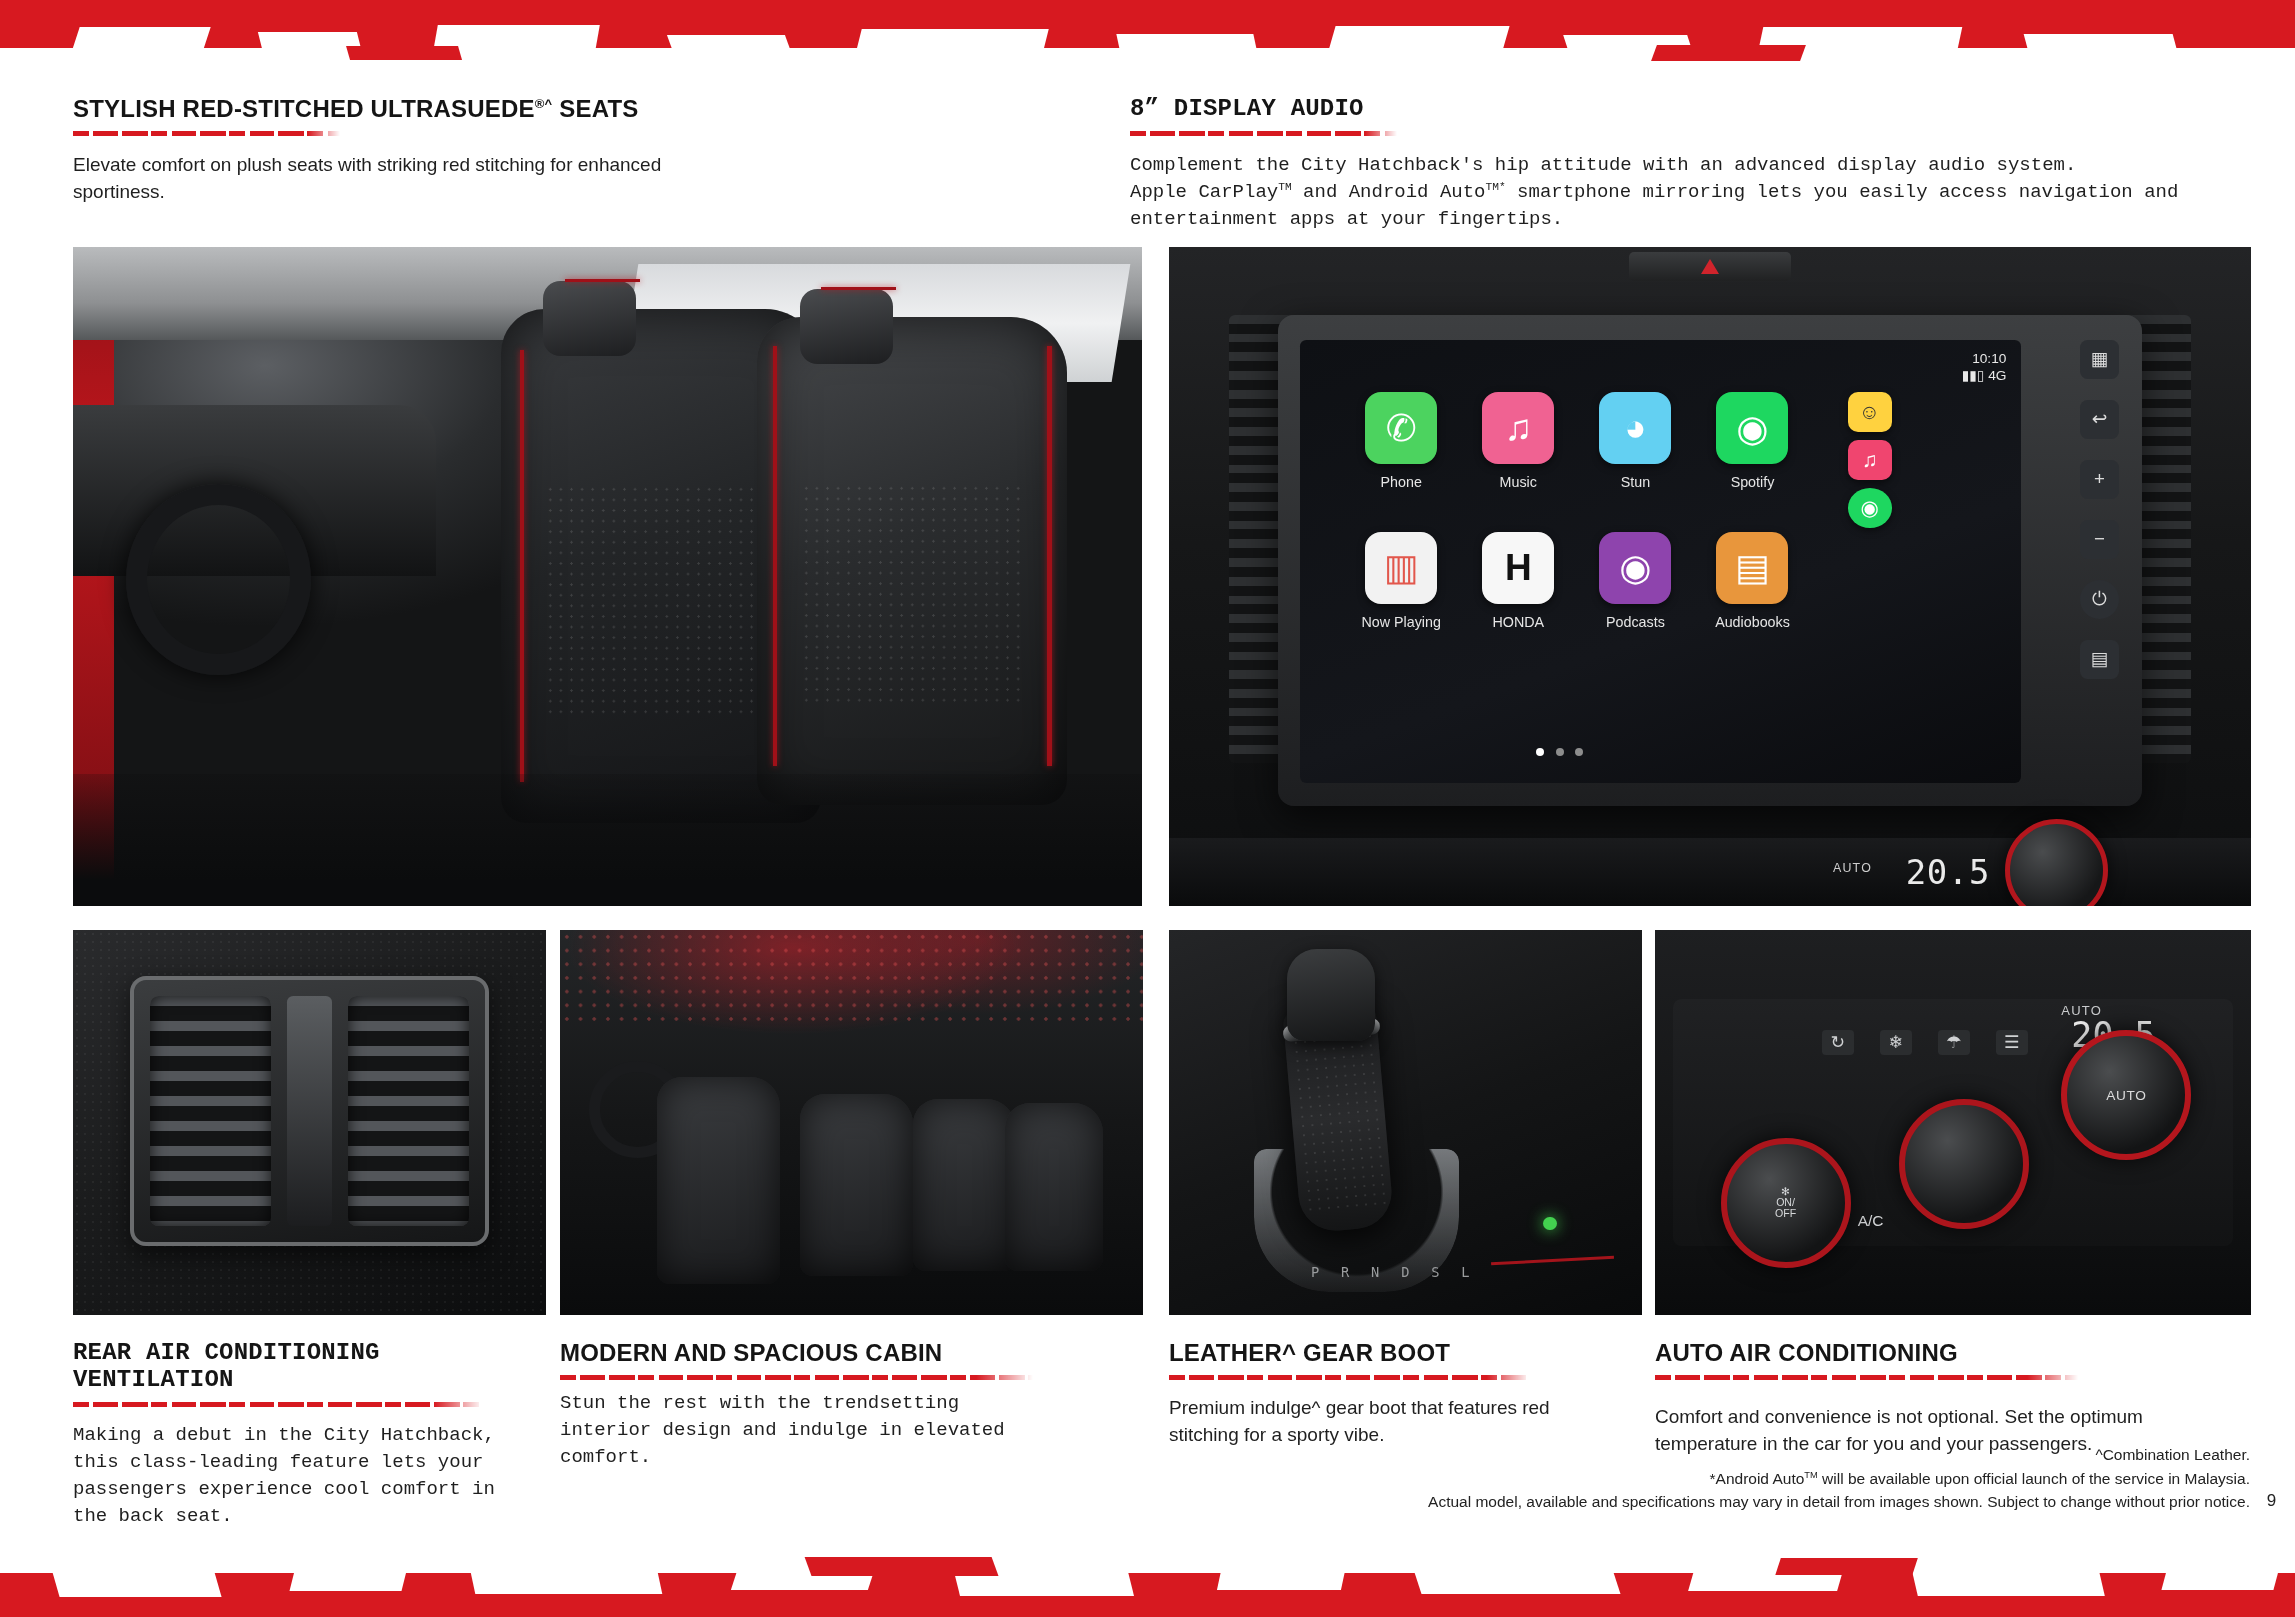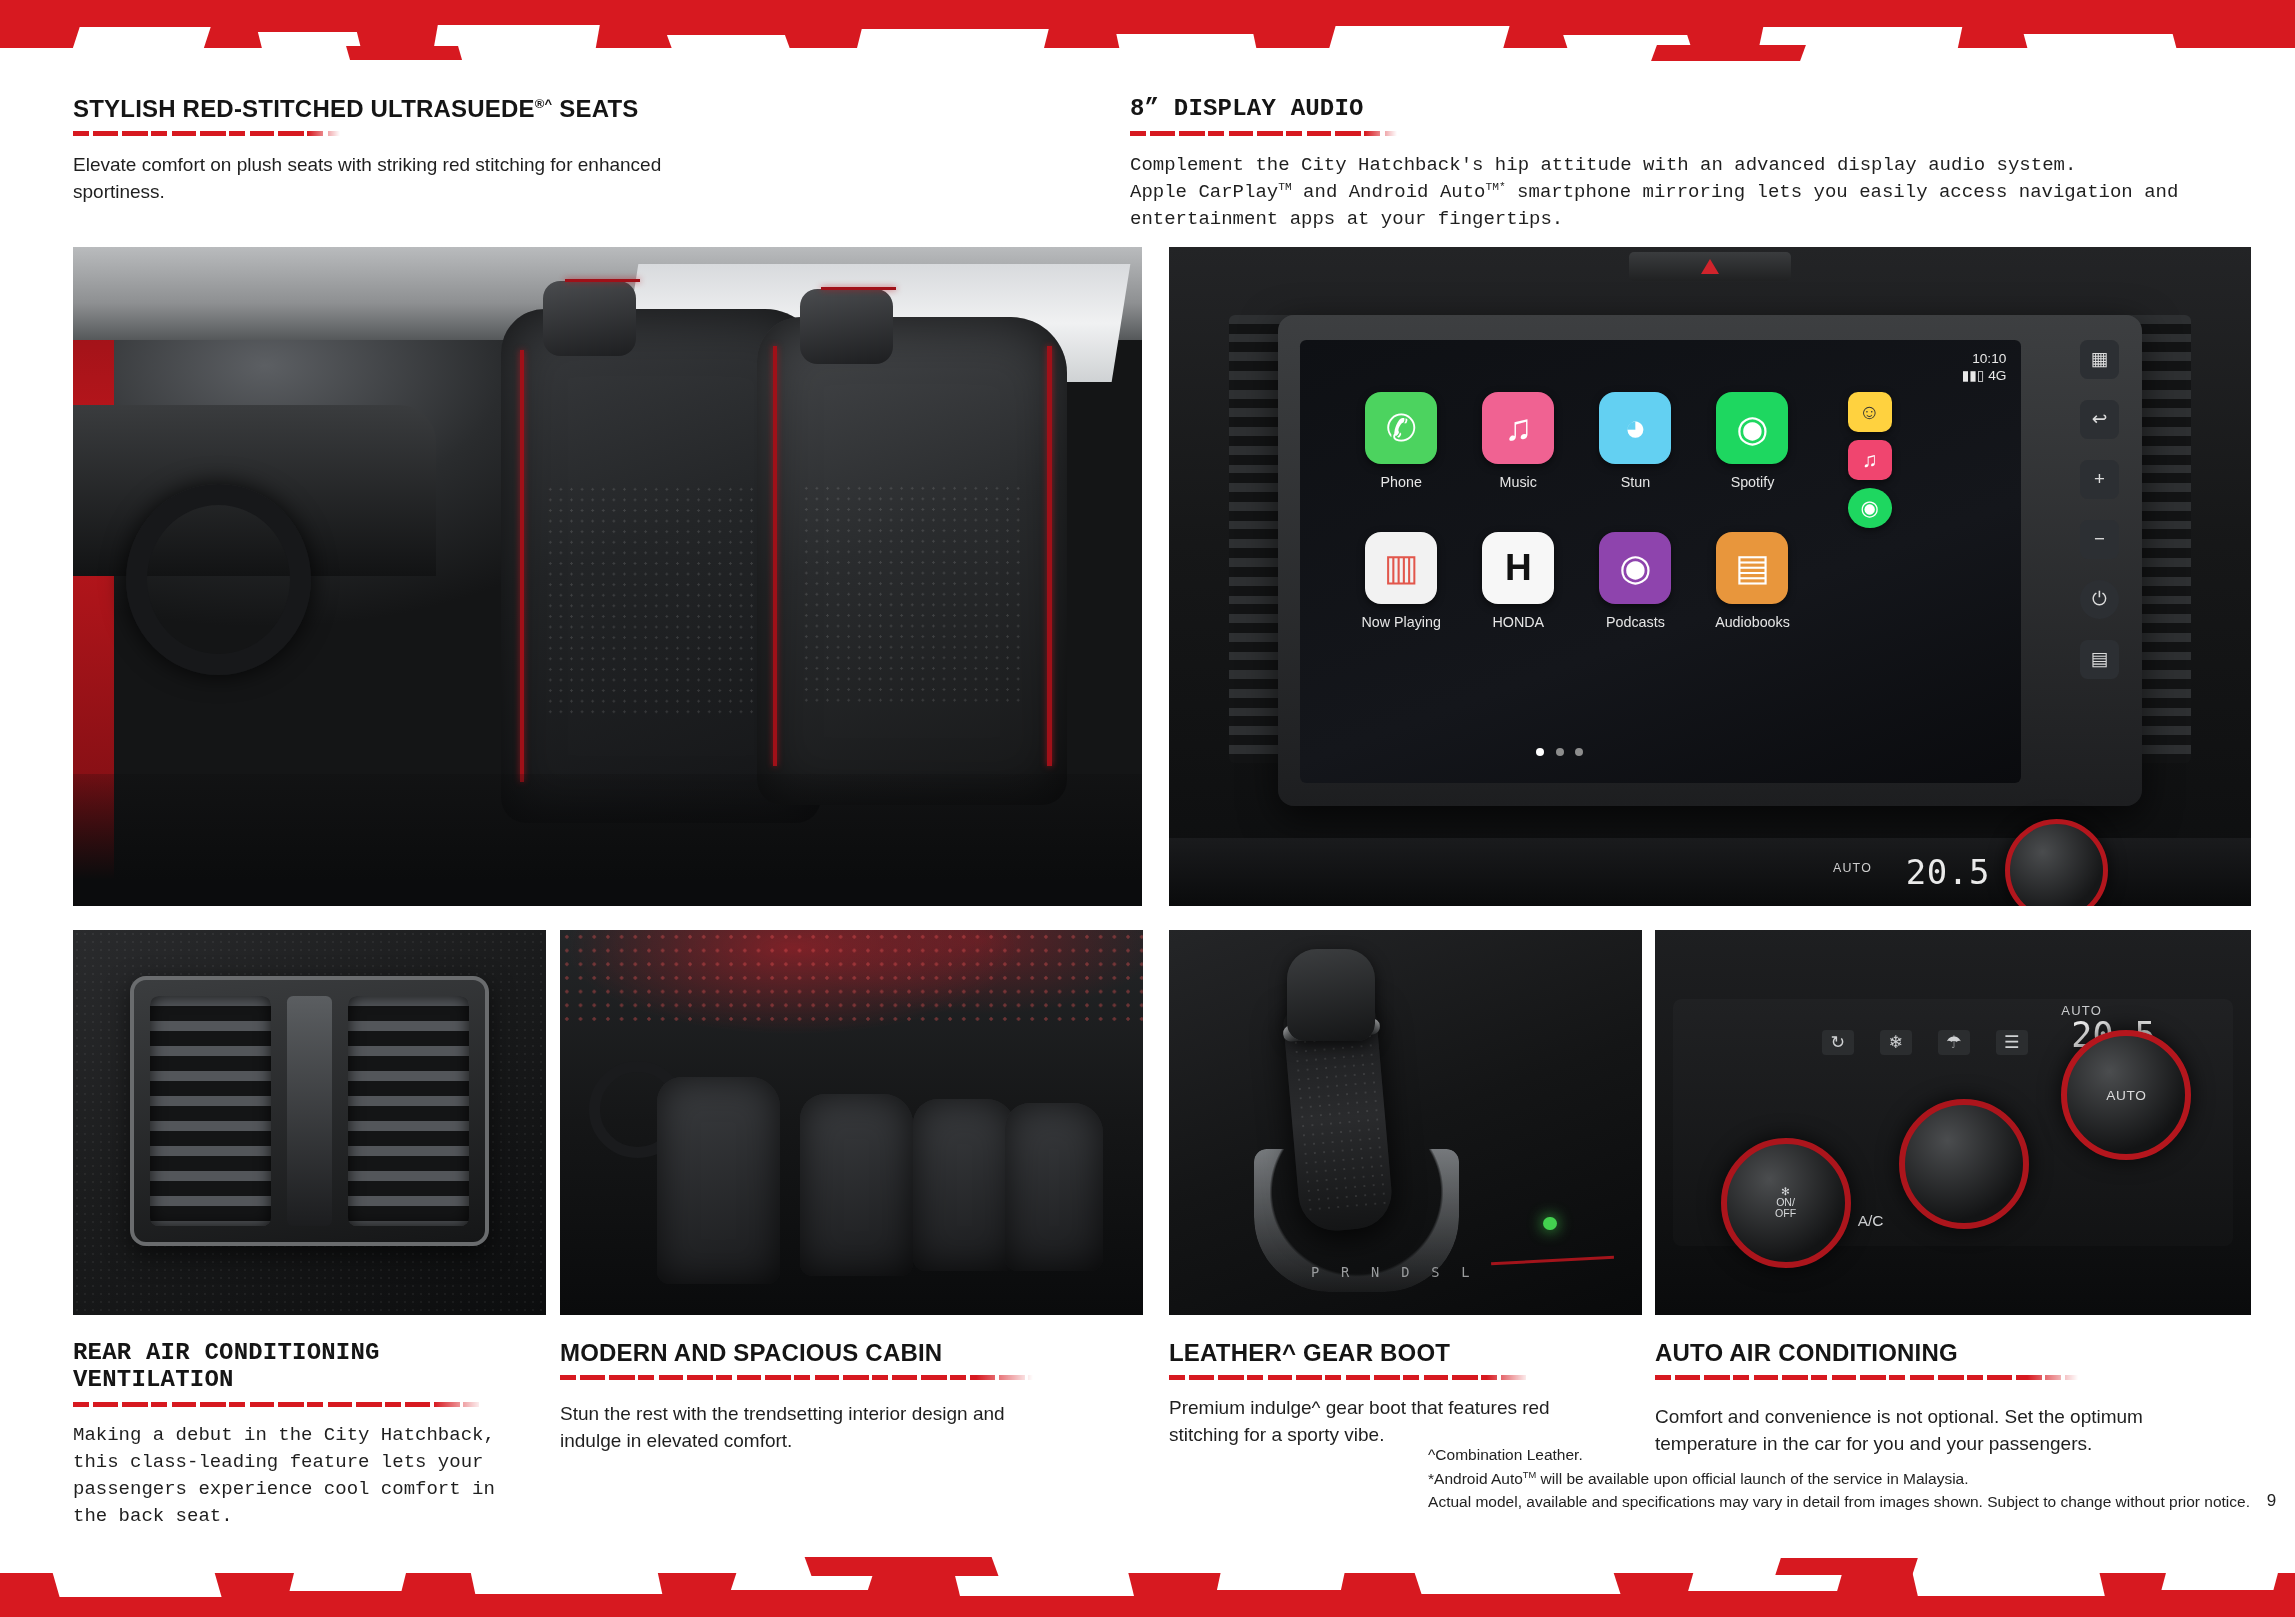--- a/index.html
+++ b/index.html
@@ -402,20 +402,21 @@
     position: absolute; left: 47%; top: 52%;
     width: 29px; height: 16px; border-radius: 2.5px;
     background: #c7851d;
   }
 
   
   .footnotes {
     position: absolute;
     right: 45px;
     bottom: 60px;
+    text-align: right;
     font-size: 15.5px;
     line-height: 1.5;
     color: #222;
     margin-left: 40px;
   }
   .footnotes sup { font-size: 9.3px; vertical-align: super; }
   .pageno {
     position: absolute;
     right: 18.7px;
     bottom: 62px;
@@ -632,21 +633,21 @@
       <div>REAR AIR CONDITIONING</div>
       <div>VENTILATION</div>
     </div>
     <div class="rule" style="width:410px;"></div>
     <div class="body-text" style="margin-top:15px; width:448px;">Making a debut in the City Hatchback, this class-leading feature lets your passengers experience cool comfort in the back seat.</div>
   </div>
 
   <div class="block" style="left:560px; top:1292px; width:547px;">
     <div class="sec-title">MODERN AND SPACIOUS CABIN</div>
     <div class="rule" style="width:473px;"></div>
-    <div class="body-text" style="margin-top:21px; width:497px;">Stun the rest with the trendsetting interior design and indulge in elevated comfort.</div>
+    <div class="body-text" style="margin-top:10px; width:497px;font-family:Liberation Mono, monospace;">Stun the rest with the trendsetting interior design and indulge in elevated comfort.</div>
   </div>
 
   <div class="block" style="left:1169px; top:1292px; width:460px;">
     <div class="sec-title">LEATHER^ GEAR BOOT</div>
     <div class="rule" style="width:361px;"></div>
     <div class="body-text" style="margin-top:15px; width:385px;">Premium indulge^ gear boot that features red stitching for a sporty vibe.</div>
   </div>
 
   <div class="block" style="left:1655px; top:1292px; width:560px;">
     <div class="sec-title">AUTO AIR CONDITIONING</div>

